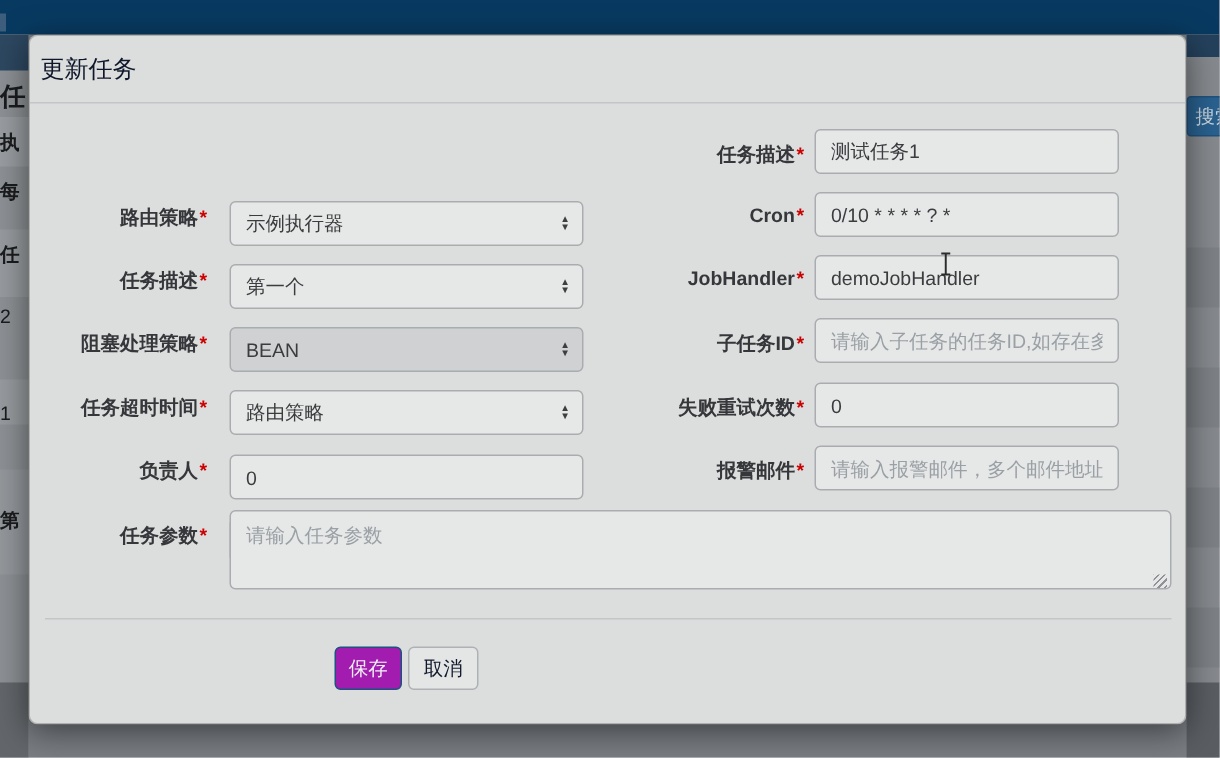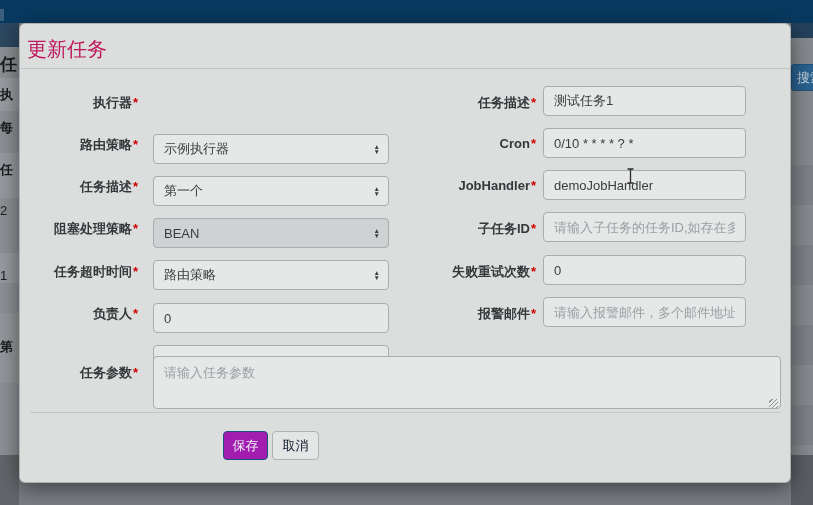--- a/index.html
+++ b/index.html
@@ -25,21 +25,21 @@
   .search-btn { position:absolute; left:791px; top:64px; width:40px; height:27px;
     background:#29618f; border:1px solid #1f527c; border-radius:3px 0 0 3px;
     color:#ccd5dd; font-size:13px; line-height:25px; padding-left:5px; }
 
   
   .modal { position:absolute; left:19px; top:23px; width:772px; height:460px;
     background:#dcdddd; border-radius:6px; box-shadow:0 5px 22px rgba(0,0,0,.5);
     border:1px solid rgba(0,0,0,.2); }
   .modal-header { position:absolute; left:0; top:0; width:100%; height:45px;
     border-bottom:1px solid #c3c6c8; }
-  .modal-title { position:absolute; left:7px; top:12px; font-size:20px; font-weight:500; color:#be185d; }
+  .modal-title { position:absolute; left:7px; top:12px; font-size:16px; font-weight:500; color:#0f172a; }
 
   .row { position:absolute; left:0; width:772px; height:30px; }
   .lbl { position:absolute; top:8px; font-size:13px; font-weight:bold; color:#35373a; text-align:right; }
   .lbl-l { left:0; width:118px; }
   .lbl-r { left:371px; width:145px; }
   .req { color:#cc0000; margin-left:1px; }
 
   .ctrl { position:absolute; top:0; height:30px; border:1px solid #a9adb0; border-radius:4px;
     background:#e6e7e7; font-size:13px; color:#3a3c3e; }
   .ctrl-l { left:133px; width:236px;margin-top:48px; }
@@ -100,21 +100,20 @@
     <div class="foot"></div>
   </div>
   <div class="search-btn">搜索</div>
 
   <div class="modal">
     <div class="modal-header">
       <div class="modal-title">更新任务</div>
     </div>
 
     <div class="row" style="top:62px;">
-      <div class="lbl lbl-l"><span>执行器</span><span class="req">*</span></div>
       <div class="ctrl ctrl-l sel">
         <span class="txt">示例执行器</span>
         <i class="arrows">
             <span>▲</span>
             <span>▼</span>
           </i>
       </div>
       <div class="lbl lbl-r"><span>任务描述</span><span class="req">*</span></div>
       <input class="ctrl ctrl-r" value="测试任务1" style="">
     </div>
@@ -165,21 +164,21 @@
       <input class="ctrl ctrl-r" value="0" style="">
     </div>
 
     <div class="row" style="top:273px;">
       <div class="lbl lbl-l"><span>负责人</span><span class="req">*</span></div>
       <input class="ctrl ctrl-l" value="XXL" style="">
       <div class="lbl lbl-r"><span>报警邮件</span><span class="req">*</span></div>
       <input class="ctrl ctrl-r" placeholder="请输入报警邮件，多个邮件地址则逗号分隔" style="">
     </div>
 
-    <div class="row" style="top:332px;height:37px;">
+    <div class="row" style="top:316px;height:37px;">
       <div class="lbl lbl-l"><span>任务参数</span><span class="req">*</span></div>
       <textarea class="ctrl ta" placeholder="请输入任务参数" style=""></textarea>
       <div class="grip"></div>
     </div>
 
     <div class="hr-bottom"></div>
 
     <div class="btn btn-save">保存</div>
     <div class="btn btn-cancel">取消</div>
 

